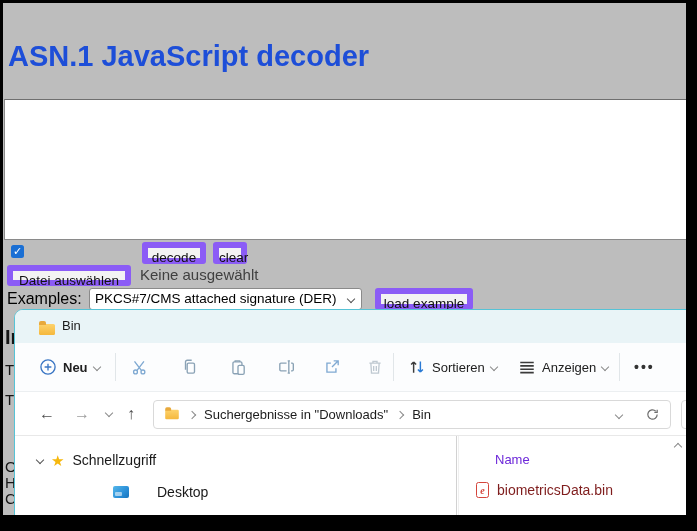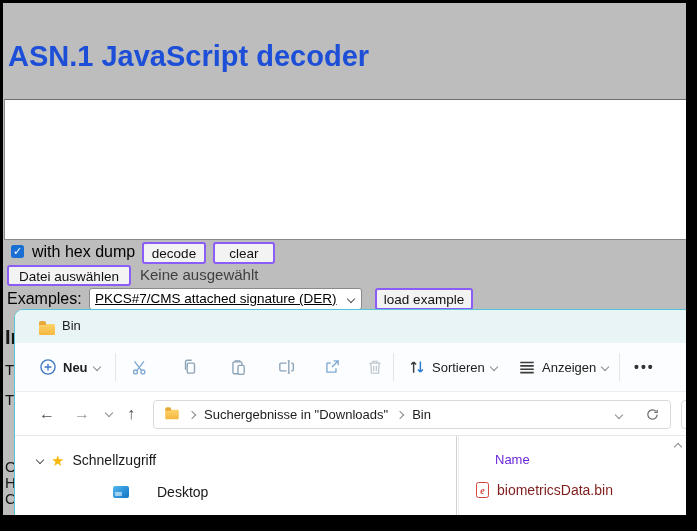--- a/index.html
+++ b/index.html
@@ -8,31 +8,31 @@
   .screen{position:absolute;left:3px;top:3px;width:683px;height:512px;background:#bdbdbd;overflow:hidden;}
 
   
   .page-title{position:absolute;left:5px;top:18px;font-size:29px;font-weight:bold;color:#1d4ed8;letter-spacing:0;}
   .ta{position:absolute;left:1px;top:96px;width:679px;height:135px;background:#fff;
       border:1px solid #8a8a8a;border-top-color:#6f6f6f;resize:none;font:13px "DejaVu Sans Mono",monospace;padding:2px;box-sizing:content-box;outline:none;}
   .row-hex{position:absolute;left:0;top:239px;height:24px;width:100%;}
   .cb{position:absolute;left:8px;top:3px;width:13px;height:13px;background:#1a6fd4;border-radius:2.5px;
       color:#fff;font-size:11px;line-height:13px;text-align:center;font-weight:bold;}
   .hexlabel{position:absolute;left:29px;top:1px;font-size:16px;color:#000;}
-  .btn{position:absolute;box-sizing:border-box;background:#f3f3f3;border:2px solid #8b5cf6;border-radius:3px;
+  .btn{position:absolute;box-sizing:border-box;background:#f3f3f3;border:6px solid #8b5cf6;border-radius:3px;
        font-size:13.5px;color:#111;text-align:center;padding:0;line-height:20px;height:22px;}
   .btn-decode{left:139px;top:0;width:64px;}
-  .btn-clear{left:210px;top:0;width:62px;}
+  .btn-clear{left:210px;top:0;width:34px;}
   .row-file{position:absolute;left:0;top:262px;height:22px;width:100%;}
   .btn-datei{left:4px;top:0;width:124px;height:21px;line-height:19px;}
   .file-status{position:absolute;left:137px;top:1px;font-size:15px;color:#404040;}
   .row-ex{position:absolute;left:0;top:285px;height:24px;width:100%;}
   .exlabel{position:absolute;left:4px;top:2px;font-size:16px;color:#000;}
   .select{position:absolute;left:86px;top:0;width:273px;height:22px;box-sizing:border-box;background:#fff;
-          border:1px solid #8a8a8a;border-radius:3px;font-size:13.5px;color:#000;line-height:20px;padding:0 20px 0 5px;white-space:nowrap;overflow:hidden;text-decoration:underline;}
+          border:1px solid #8a8a8a;border-radius:3px;font-size:13.5px;color:#000;line-height:20px;padding:0 20px 0 5px;white-space:nowrap;overflow:hidden;}
   .select .chev{position:absolute;right:7px;top:7px;}
   .btn-load{left:372px;top:0;width:98px;}
   .frag{position:absolute;left:2px;color:#151515;white-space:nowrap;}
 
   
   .chev{display:inline-block;width:5px;height:5px;border-right:1.4px solid #555;border-bottom:1.4px solid #555;
         transform:rotate(45deg);}
   .chev.r{transform:rotate(-45deg);}
   .chev.u{transform:rotate(-135deg);}
   .chev.lite{border-color:#8a8a8a;}
@@ -78,21 +78,20 @@
 <body>
 
 <div class="screen">
 
   <h1 class="page-title">ASN.1 JavaScript decoder</h1>
 
   <textarea class="ta" placeholder="" style=""></textarea>
 
   <div class="row-hex">
     <div class="cb">✓</div>
-    <span class="hexlabel">with hex dump</span>
     <button class="btn btn-decode">decode</button>
     <button class="btn btn-clear">clear</button>
   </div>
 
   <div class="row-file">
     <button class="btn btn-datei">Datei auswählen</button>
     <span class="file-status">Keine ausgewählt</span>
   </div>
 
   <div class="row-ex">

